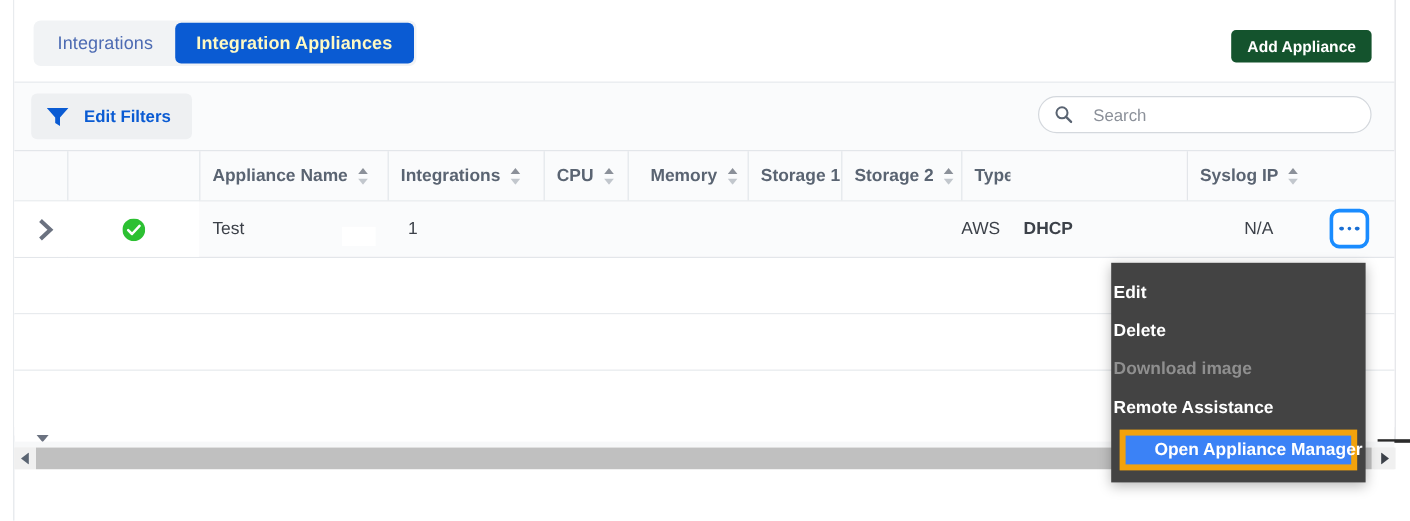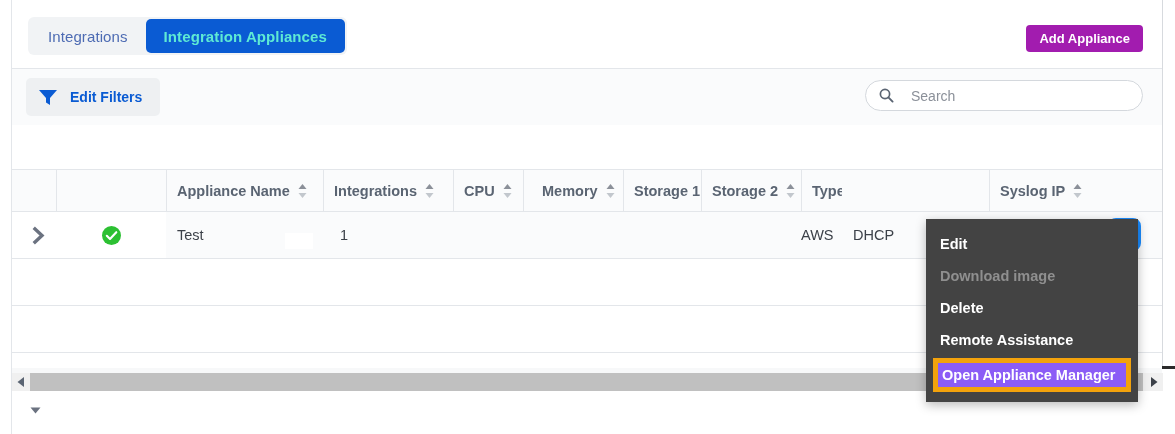--- a/index.html
+++ b/index.html
@@ -67,28 +67,28 @@
     padding: 0 18px;
     border-radius: 5px;
     font-size: 15px;
     color: #4d6bb3;
     letter-spacing: 0.1px;
     cursor: pointer;
     white-space: nowrap;
   }
   .tab.active {
     background: #0a5bd3;
-    color: #5eead4;
+    color: #fef9c3;
     font-weight: bold;
   }
   .add-appliance {
     position: absolute;
     right: 19px; top: 25px;
     height: 27px;
-    background: #a21caf;
+    background: #14532d;
     color: #ffffff;
     border: none;
     border-radius: 4px;
     font-family: "Liberation Sans", sans-serif;
     font-size: 13px;
     font-weight: bold;
     padding: 0 13px;
     cursor: pointer;
     white-space: nowrap;
   }
@@ -152,21 +152,20 @@
   .search-input::placeholder { color: #8b9099; }
 
   
   .table {
     position: absolute;
     left: 12px; top: 125px;
     width: 1150px;
     height: 238px;
     background: #ffffff;
     box-sizing: border-box;
-    margin-top: 44px;
   }
   .thead {
     position: relative;
     height: 43px;
     background: #fafbfc;
     border-top: 1px solid #e3e6ea;
     border-bottom: 1px solid #e3e6ea;
     box-sizing: border-box;
   }
   .th {
@@ -306,21 +305,21 @@
     background: #434343;
     padding: 9px 0 10px 0;
     box-shadow: 0 3px 10px rgba(0,0,0,0.28);
     box-sizing: border-box;
     z-index: 50;
   }
   .menu-item {
     height: 32px;
     display: flex;
     align-items: center;
-    padding-left: 14px;
+    padding-left: 2px;
     font-size: 14.5px;
     font-weight: bold;
     color: #ffffff;
     cursor: pointer;
     box-sizing: border-box;
     white-space: nowrap;
   }
   .menu-item.disabled {
     color: #8f8f8f;
     cursor: default;
@@ -330,24 +329,24 @@
     position: relative;
     background: #f2a20c;
     height: 34px;
     margin: 2px 7px 0 7px;
     padding-left: 0;
     display: block;
   }
   .menu-item.highlighted .hl-inner {
     position: absolute;
     left: 5px; top: 5px; right: 5px; bottom: 5px;
-    background: #8b5cf6;
-    display: flex;
-    align-items: center;
-    padding-left: 4px;
+    background: #3b82f6;
+    display: flex;
+    align-items: center;
+    padding-left: 24px;
     box-sizing: border-box;
     font-size: 14.5px;
     font-weight: bold;
     color: #ffffff;
     white-space: nowrap;
   }
 </style>
 </head>
 <body>
 
@@ -492,21 +491,21 @@
       </div>
       <div class="cell" style="left:611px; width:78px; padding-left:11px;">
         <span class="cell-text"></span>
       </div>
       <div class="cell" style="left:689px; width:100px; padding-left:11px;">
         <span class="cell-text"></span>
       </div>
       <div class="cell" style="left:789px; width:41px; padding-left:0px;">
         <span class="cell-text">AWS</span>
       </div>
-      <div class="cell" style="left:830px; width:147px; padding-left:11px;">
+      <div class="cell" style="left:830px; width:147px; padding-left:11px;font-weight:bold;">
         <span class="cell-text">DHCP</span>
       </div>
       <div class="cell" style="left:977px; width:120px; justify-content:center;">
         <span class="cell-text">N/A</span>
       </div>
 
       <div class="white-notch"></div>
 
       <div class="kebab">
         <span class="kebab-dots">
@@ -538,21 +537,21 @@
     <div class="hscroll-thumb"></div>
     <div class="hscroll-arrow right">
       <svg width="8" height="10" viewBox="0 0 8 10">
           <path d="M1 0 L1 10 L7.5 5 Z" fill="#3c4149"></path>
         </svg>
     </div>
   </div>
 
   <div class="menu">
     <div class="menu-item">Edit</div>
+    <div class="menu-item">Delete</div>
     <div class="menu-item disabled">Download image</div>
-    <div class="menu-item">Delete</div>
     <div class="menu-item">Remote Assistance</div>
     <div class="menu-item highlighted">
       <span class="hl-inner">Open Appliance Manager</span>
     </div>
   </div>
 
 </div>
 
 </body></html>

